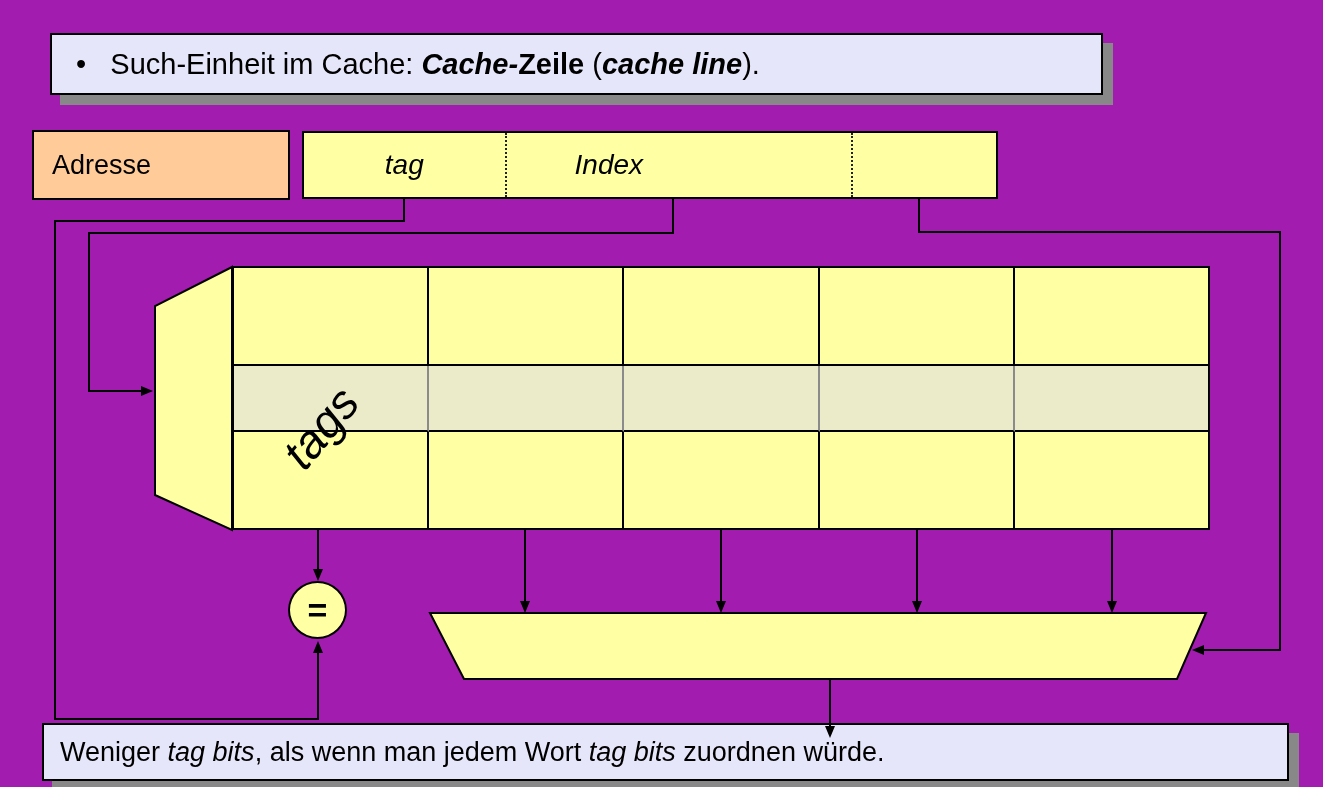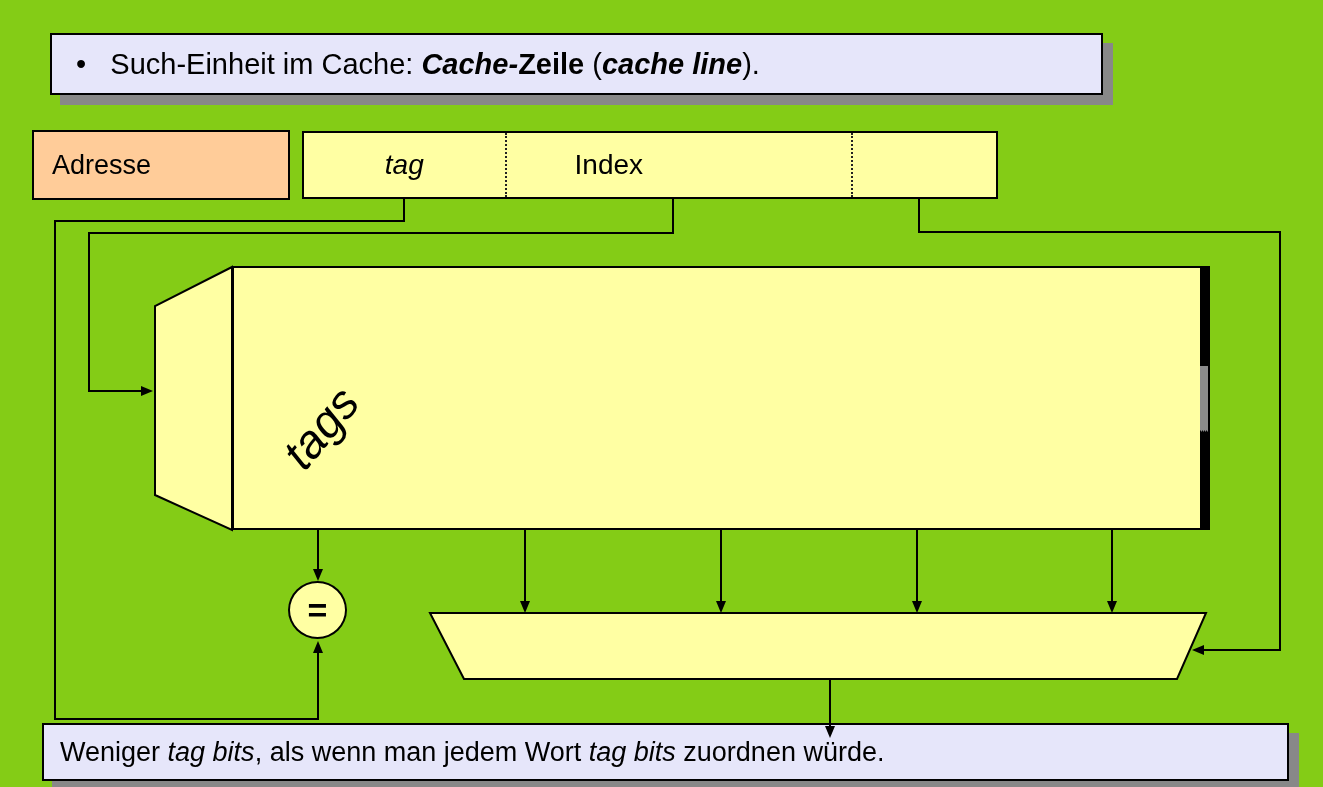--- a/index.html
+++ b/index.html
@@ -1,36 +1,36 @@
 <!DOCTYPE html>
 <html style="--panel: #e6e6fa; --yellow: #ffffa3; --highlight: #ebebc9; --orange: #ffcc99; --shadow: #888888; --line: #000000;"><head>
 <meta charset="utf-8">
 <style>
   html,body{margin:0;padding:0;background:#ffffff;}
   body{font-family:"Liberation Sans",sans-serif;color:#000;}
-  #canvas{position:relative;width:1323px;height:787px;background:#84cc16;overflow:hidden;}
+  #canvas{position:relative;width:1323px;height:787px;background:#a21caf;overflow:hidden;}
 
-  .box{position:absolute;box-sizing:border-box;border:2px solid #000;align-items:flex-end;}
+  .box{position:absolute;box-sizing:border-box;border:2px solid #000;}
   .lavender{background:var(--panel,#e6e6fa);}
   .orange{background:var(--orange,#ffcc99);}
   .yellow{background:var(--yellow,#ffffa3);}
   .shadowed{box-shadow:10px 10px 0 0 var(--shadow,#888);}
 
   .rich{white-space:pre-wrap;}
   .rich .b{font-weight:bold;}
   .rich .i{font-style:italic;}
 
   #title-box{left:50px;top:33px;width:1053px;height:62px;display:flex;align-items:center;
              font-size:29px;padding-left:24px;}
   #adresse-box{left:32px;top:130px;width:258px;height:70px;display:flex;align-items:center;
              font-size:27px;padding-left:18px;}
 
   #addr-bar{left:302px;top:131px;width:696px;height:68px;display:flex;}
   .addr-field{box-sizing:border-box;height:100%;display:flex;align-items:center;justify-content:center;
-             font-size:28px;}
+             font-size:28px;font-style:italic;}
   .addr-field.sep{border-left:2px dotted #222;}
   .addr-field.it{font-style:italic;}
 
   #fuer-box{left:1031px;top:120px;width:259px;height:105px;font-size:27px;
              padding:9px 0 0 14px;line-height:1.42;}
 
   #grid{left:232px;top:266px;width:978px;height:264px;border:2px solid #000;
         display:flex;flex-direction:column;background:var(--yellow,#ffffa3);}
   .grow{display:flex;}
   .grow .cell{flex:1;box-sizing:border-box;border-right:2px solid #000;}

